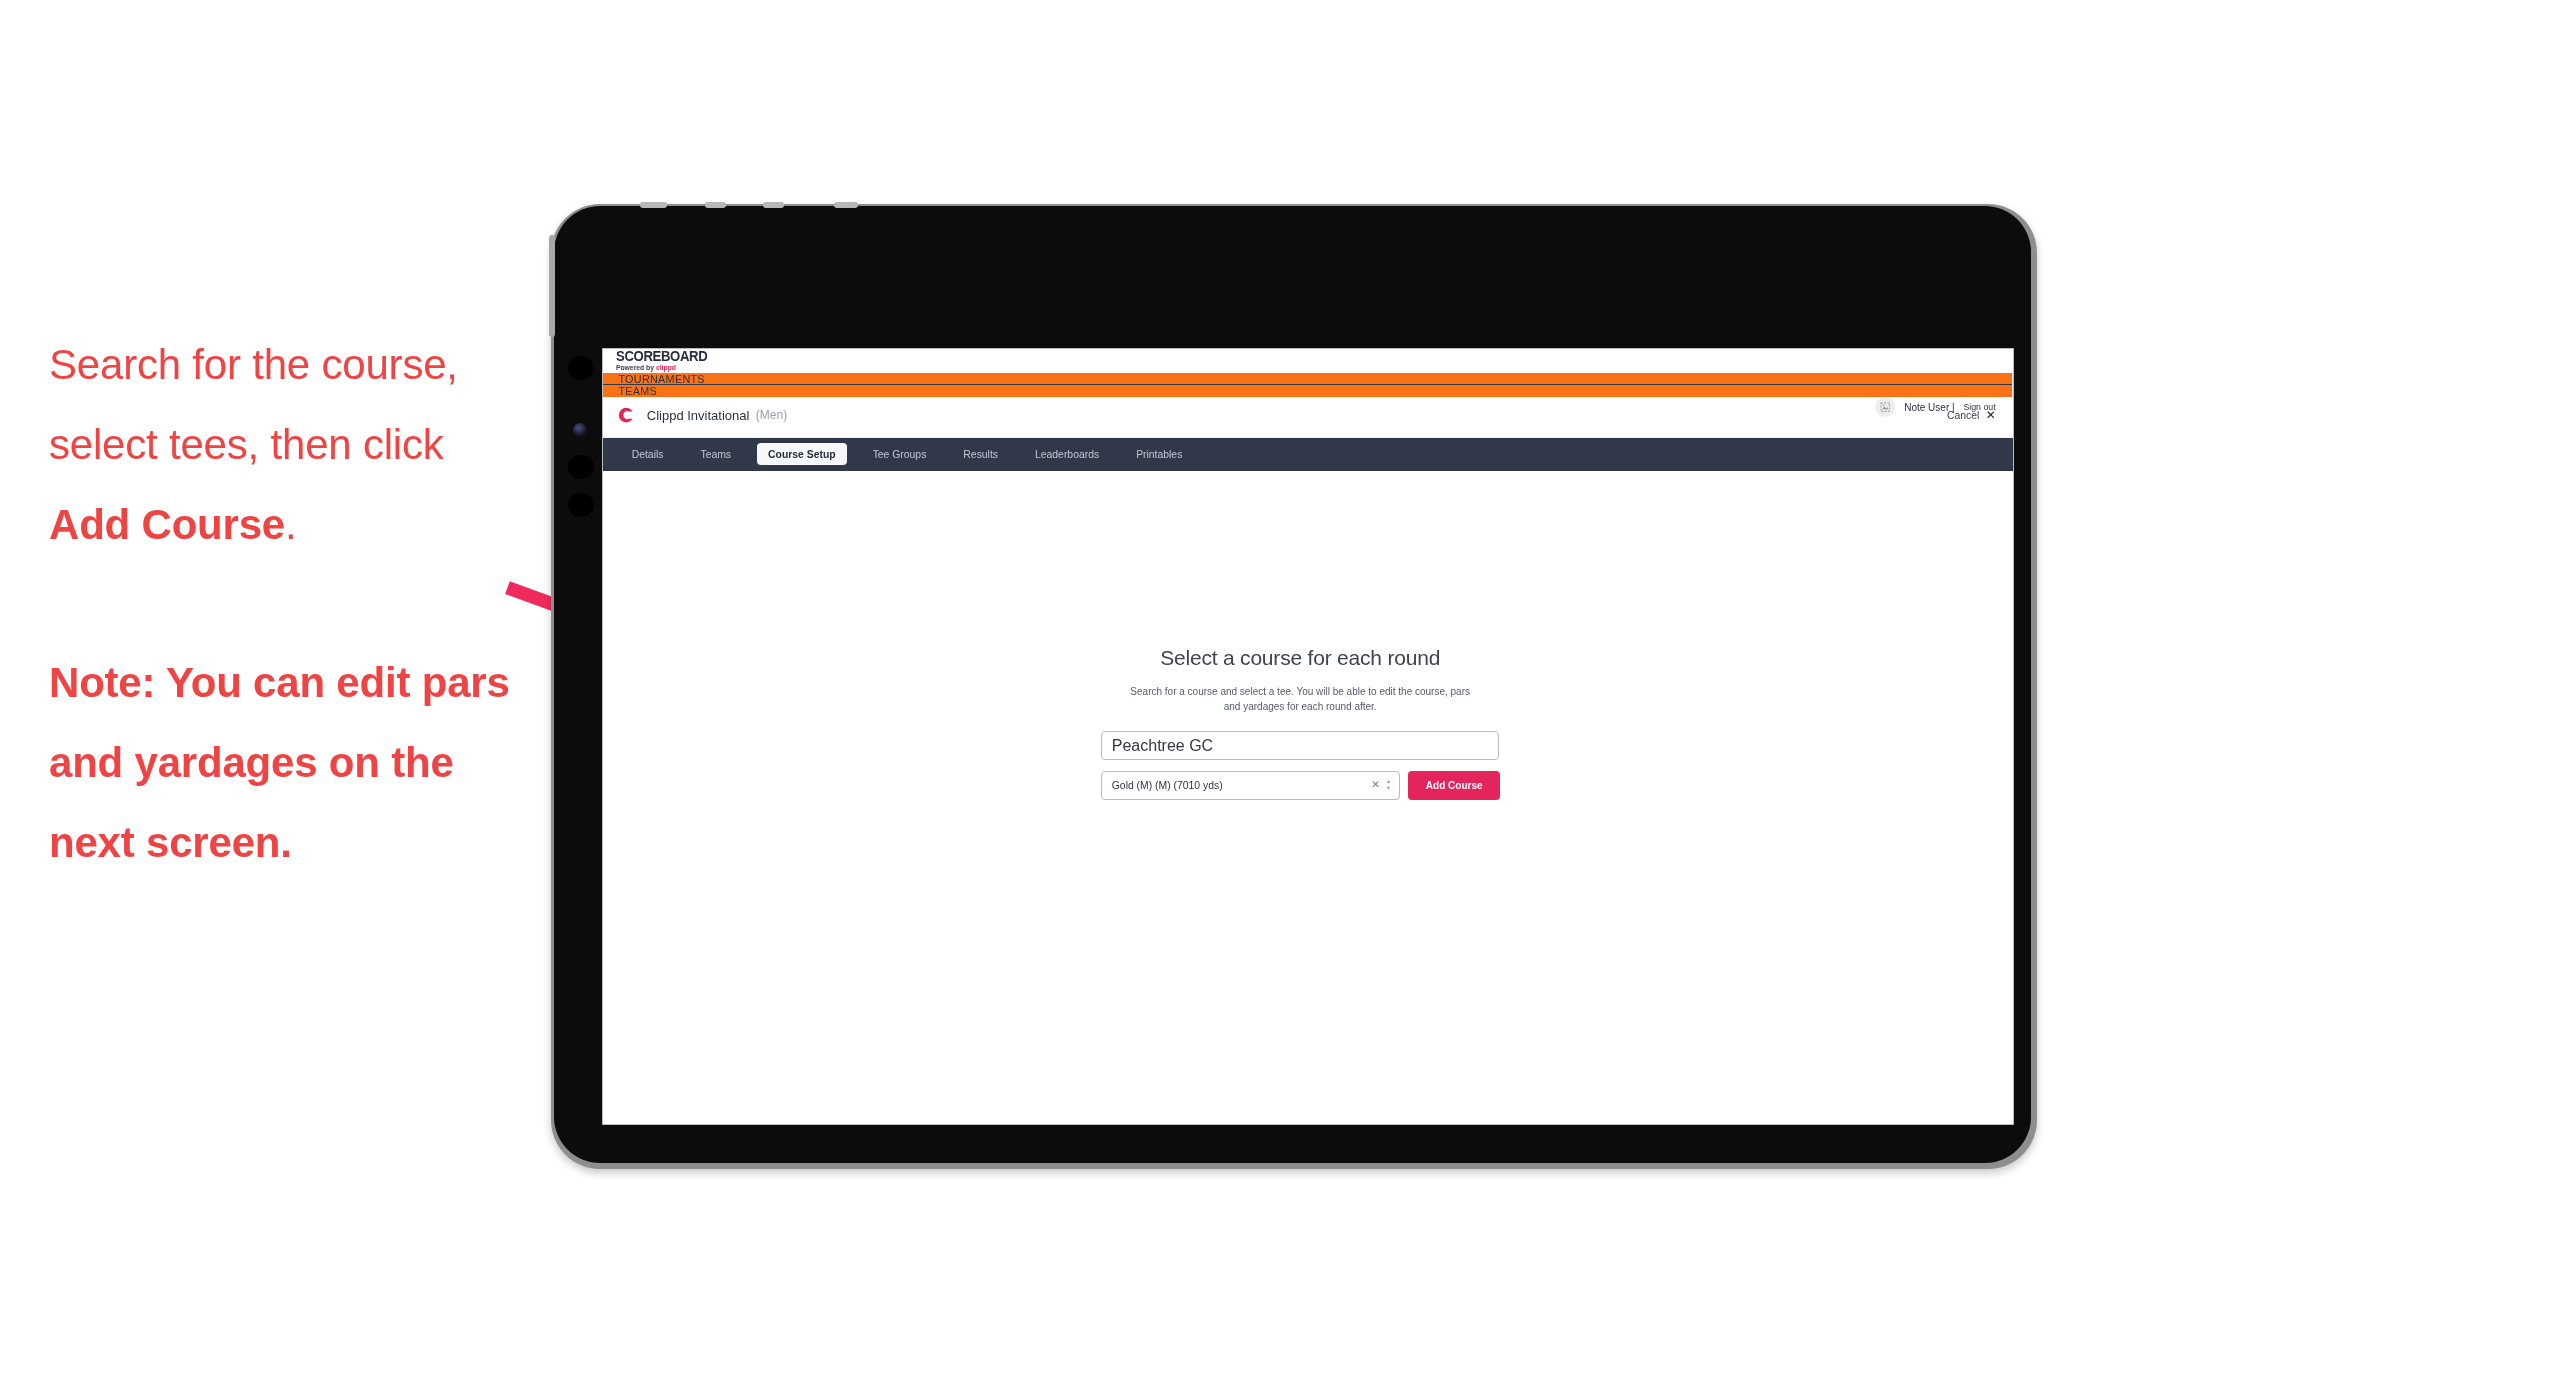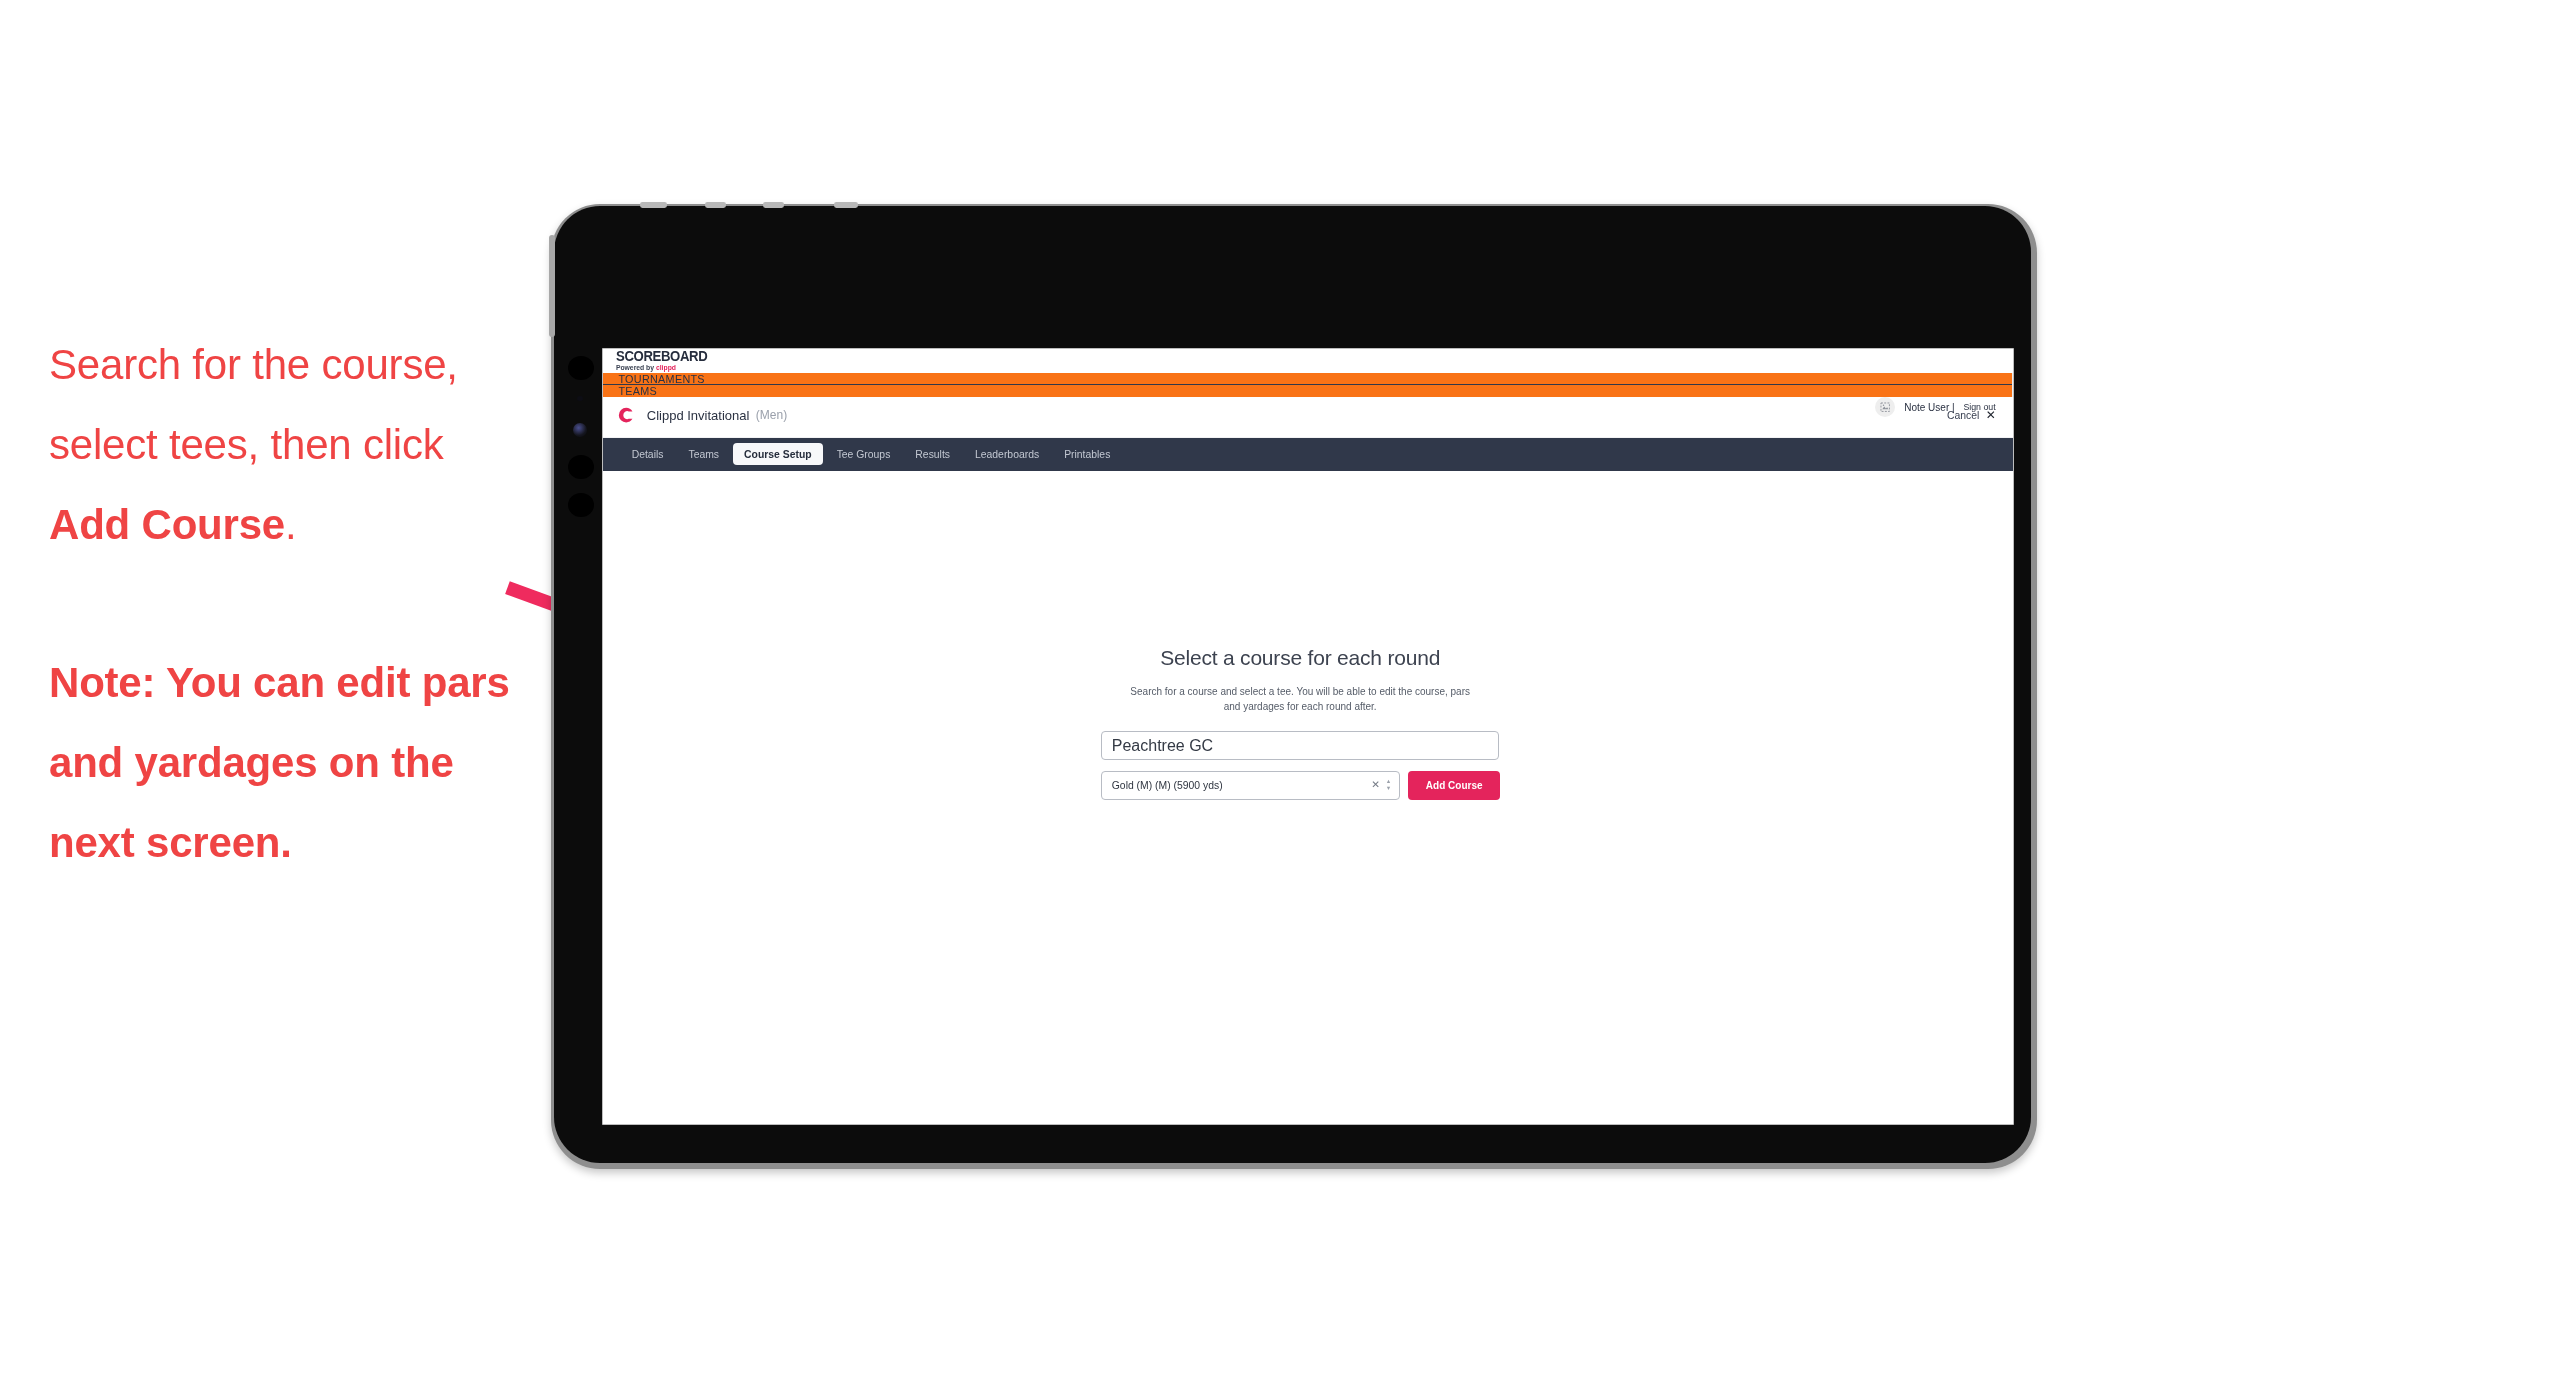--- a/index.html
+++ b/index.html
@@ -240,21 +240,21 @@
   #cancel-label { font-size: 10.4px; color: #3a4152; }
   #cancel-x { font-size: 12px; color: #20252f; line-height: 1; }
 
   
   #section-tabs {
     height: 33px;
     background: #30384a;
     display: flex;
     align-items: center;
     padding-left: 17.5px;
-    gap: 3px;
+    gap: 15px;
   }
   .section-tab {
     font-size: 10.4px;
     color: #c3c8d2;
     padding: 5.6px 11px;
     border-radius: 4px;
     cursor: pointer;
     white-space: nowrap;
   }
   .section-tab.active {
@@ -444,21 +444,21 @@
         <div id="course-form">
           <h2 id="form-heading">Select a course for each round</h2>
           <p id="form-subtext">Search for a course and select a tee. You will be able to edit the course, pars and yardages for each round after.</p>
 
           <div id="search-row">
             <input id="course-search-input" type="text" value="Peachtree GC" style="">
           </div>
 
           <div id="tee-row">
             <div id="tee-select">
-              <span id="tee-value">Gold (M) (M) (5900 yds)</span>
+              <span id="tee-value">Gold (M) (M) (7010 yds)</span>
               <span id="tee-clear">✕</span>
               <span id="tee-stepper">
                 <span>▲</span>
                 <span>▼</span>
               </span>
             </div>
             <button id="add-course-button">Add Course</button>
           </div>
         </div>
       </div>

